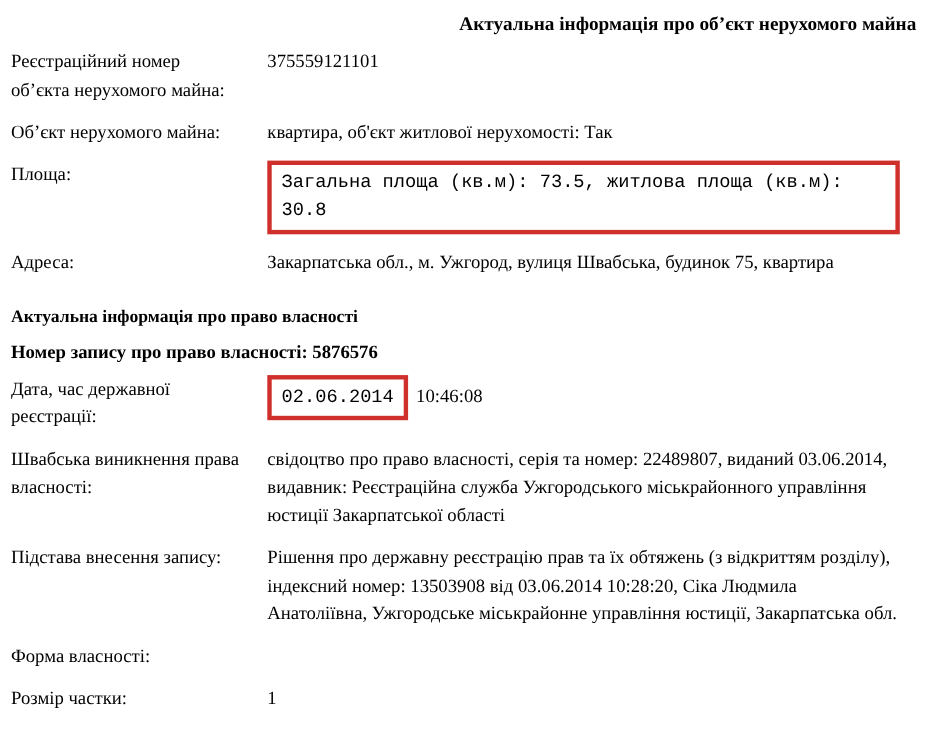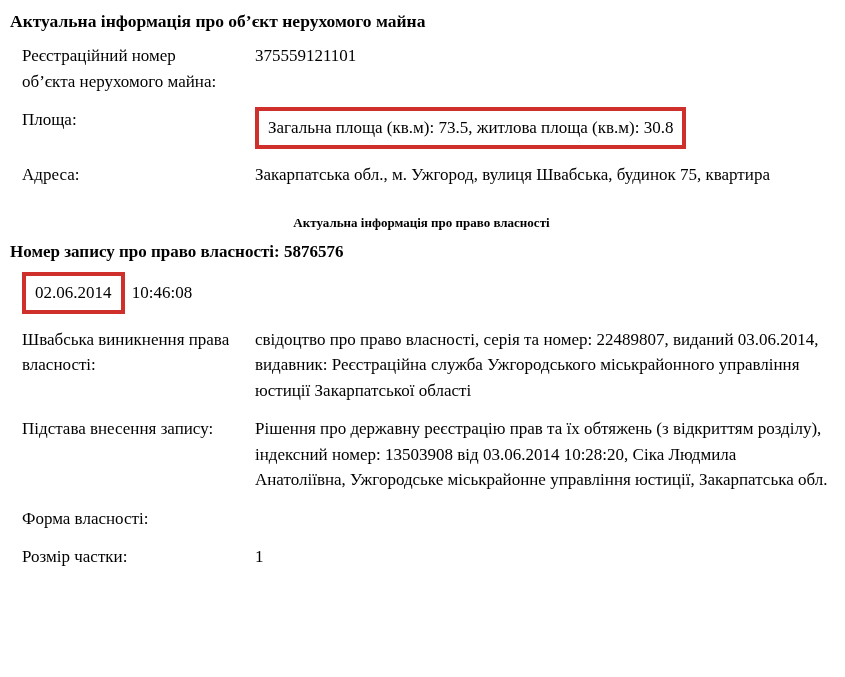--- a/index.html
+++ b/index.html
@@ -9,64 +9,68 @@
     width: 845px;
     min-height: 677px;
     margin: 0 auto;
     font-family: "Liberation Serif", "DejaVu Serif", serif;
     font-size: 17px;
     line-height: 1.5;
     color: var(--ink);
     padding: 8px 12px 10px 10px;
   }
   .doc-title {
-    text-align: left;
+    text-align: right;
     font-weight: bold;
     font-size: 17.5px;
     margin-bottom: 9px;
   }
   .section-title-2 {
-    text-align: center;
+    text-align: left;
     font-weight: bold;
-    font-size: 13px;
+    font-size: 16px;
     margin-top: 26px;
     margin-bottom: 6px;
   }
   .record-line {
     font-weight: bold;
     margin-bottom: 8px;
   }
   .row {
     display: grid;
     grid-template-columns: 233px 1fr;
     align-items: start;
     margin-bottom: 13px;
-    margin-left: 12px;
   }
   .label { padding-right: 24px; }
   .value { max-width: 575px; }
   .hl {
     display: inline-block;
     border: 4px solid var(--hl);
     padding: 4px 9px;
+    font-family: Liberation Mono, monospace;
   }
   .date-rest { margin-left: 3px; }
 </style>
 </head>
 <body>
 
 <main>
 
   <h1 class="doc-title">Актуальна інформація про об’єкт нерухомого майна</h1>
 
   <div class="row">
     <div class="label">Реєстраційний номер об’єкта нерухомого майна:</div>
     <div class="value">375559121101</div>
   </div>
 
+  <div class="row">
+    <div class="label">Об’єкт нерухомого майна:</div>
+    <div class="value">квартира, об'єкт житлової нерухомості: Так</div>
+  </div>
 
   <div class="row">
     <div class="label">Площа:</div>
     <div class="value">
       <span class="hl">Загальна площа (кв.м): 73.5, житлова площа (кв.м): 30.8</span>
     </div>
   </div>
 
   <div class="row">
     <div class="label">Адреса:</div>
@@ -74,20 +78,21 @@
   </div>
 
   <h2 class="section-title-2">Актуальна інформація про право власності</h2>
 
   <div class="record-line">
     <span>Номер запису про право власності:</span>
     <span>5876576</span>
   </div>
 
   <div class="row">
+    <div class="label">Дата, час державної реєстрації:</div>
     <div class="value">
       <span class="hl">02.06.2014</span>
       <span class="date-rest">10:46:08</span>
     </div>
   </div>
 
 
   <div class="row">
     <div class="label">Швабська виникнення права власності:</div>
     <div class="value">свідоцтво про право власності, серія та номер: 22489807, виданий 03.06.2014, видавник: Реєстраційна служба Ужгородського міськрайонного управління юстиції Закарпатської області</div>

